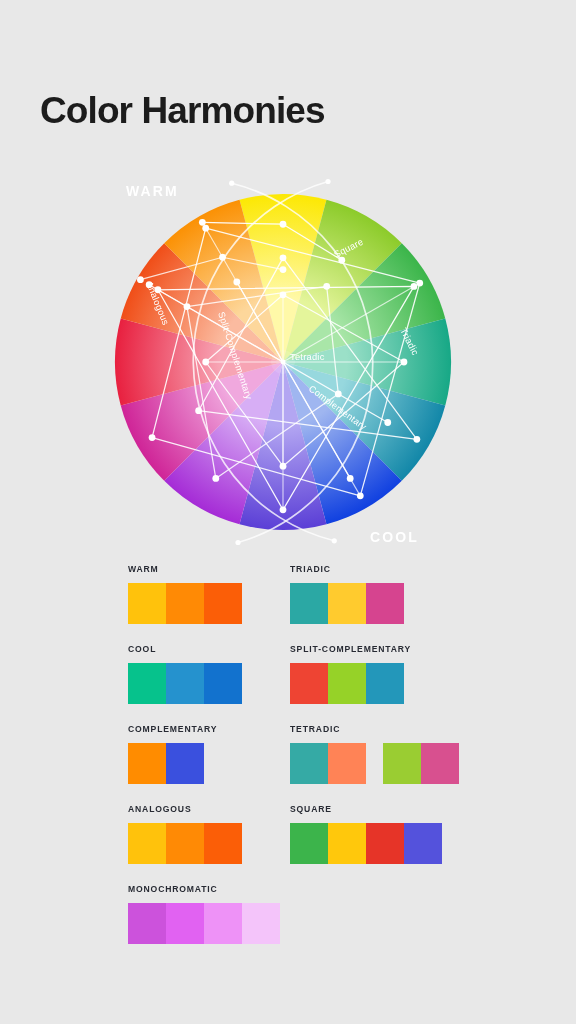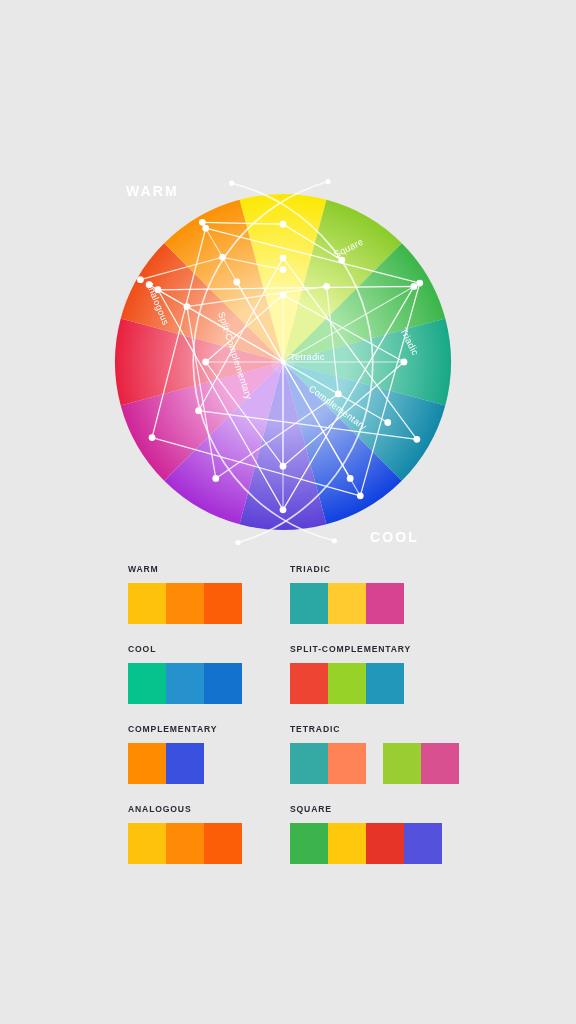--- a/index.html
+++ b/index.html
@@ -99,20 +99,21 @@
     width: 38px;
     height: 41px;
     flex: 0 0 38px;
   }
 </style>
 </head>
 <body>
 
 <div id="page">
 
+  <h1 id="page-title">Color Harmonies</h1>
 
   <div id="wheel-figure">
     <svg id="wheel-svg" viewBox="0 0 440 390">
       <defs id="wheel-gradients">
           <radialGradient id="seg-grad-0" cx="215" cy="194" r="168" gradientUnits="userSpaceOnUse">
             <stop offset="0%" stop-color="#FFF9A8"></stop>
             <stop offset="38%" stop-color="#FFF9A8"></stop>
             <stop offset="100%" stop-color="#FCE803"></stop>
           </radialGradient>
           <radialGradient id="seg-grad-1" cx="215" cy="194" r="168" gradientUnits="userSpaceOnUse">
@@ -345,15 +346,28 @@
           <div class="swatch-groups">
             <div class="swatch-strip">
               <div class="swatch-chip" title="#3CB44B" style="background: rgb(60, 180, 75);"></div>
               <div class="swatch-chip" title="#FFC80C" style="background: rgb(255, 200, 12);"></div>
               <div class="swatch-chip" title="#E63428" style="background: rgb(230, 52, 40);"></div>
               <div class="swatch-chip" title="#5452DC" style="background: rgb(84, 82, 220);"></div>
             </div>
           </div>
         </div>
       </div>
+      <div class="swatch-row">
+        <div class="swatch-cell col-left">
+          <div class="swatch-title">MONOCHROMATIC</div>
+          <div class="swatch-groups">
+            <div class="swatch-strip">
+              <div class="swatch-chip" title="#CC52DC" style="background: rgb(204, 82, 220);"></div>
+              <div class="swatch-chip" title="#E162F2" style="background: rgb(225, 98, 242);"></div>
+              <div class="swatch-chip" title="#EE92F7" style="background: rgb(238, 146, 247);"></div>
+              <div class="swatch-chip" title="#F4C4FA" style="background: rgb(244, 196, 250);"></div>
+            </div>
+          </div>
+        </div>
+      </div>
     </div>
 
 </div>
 
 </body></html>

